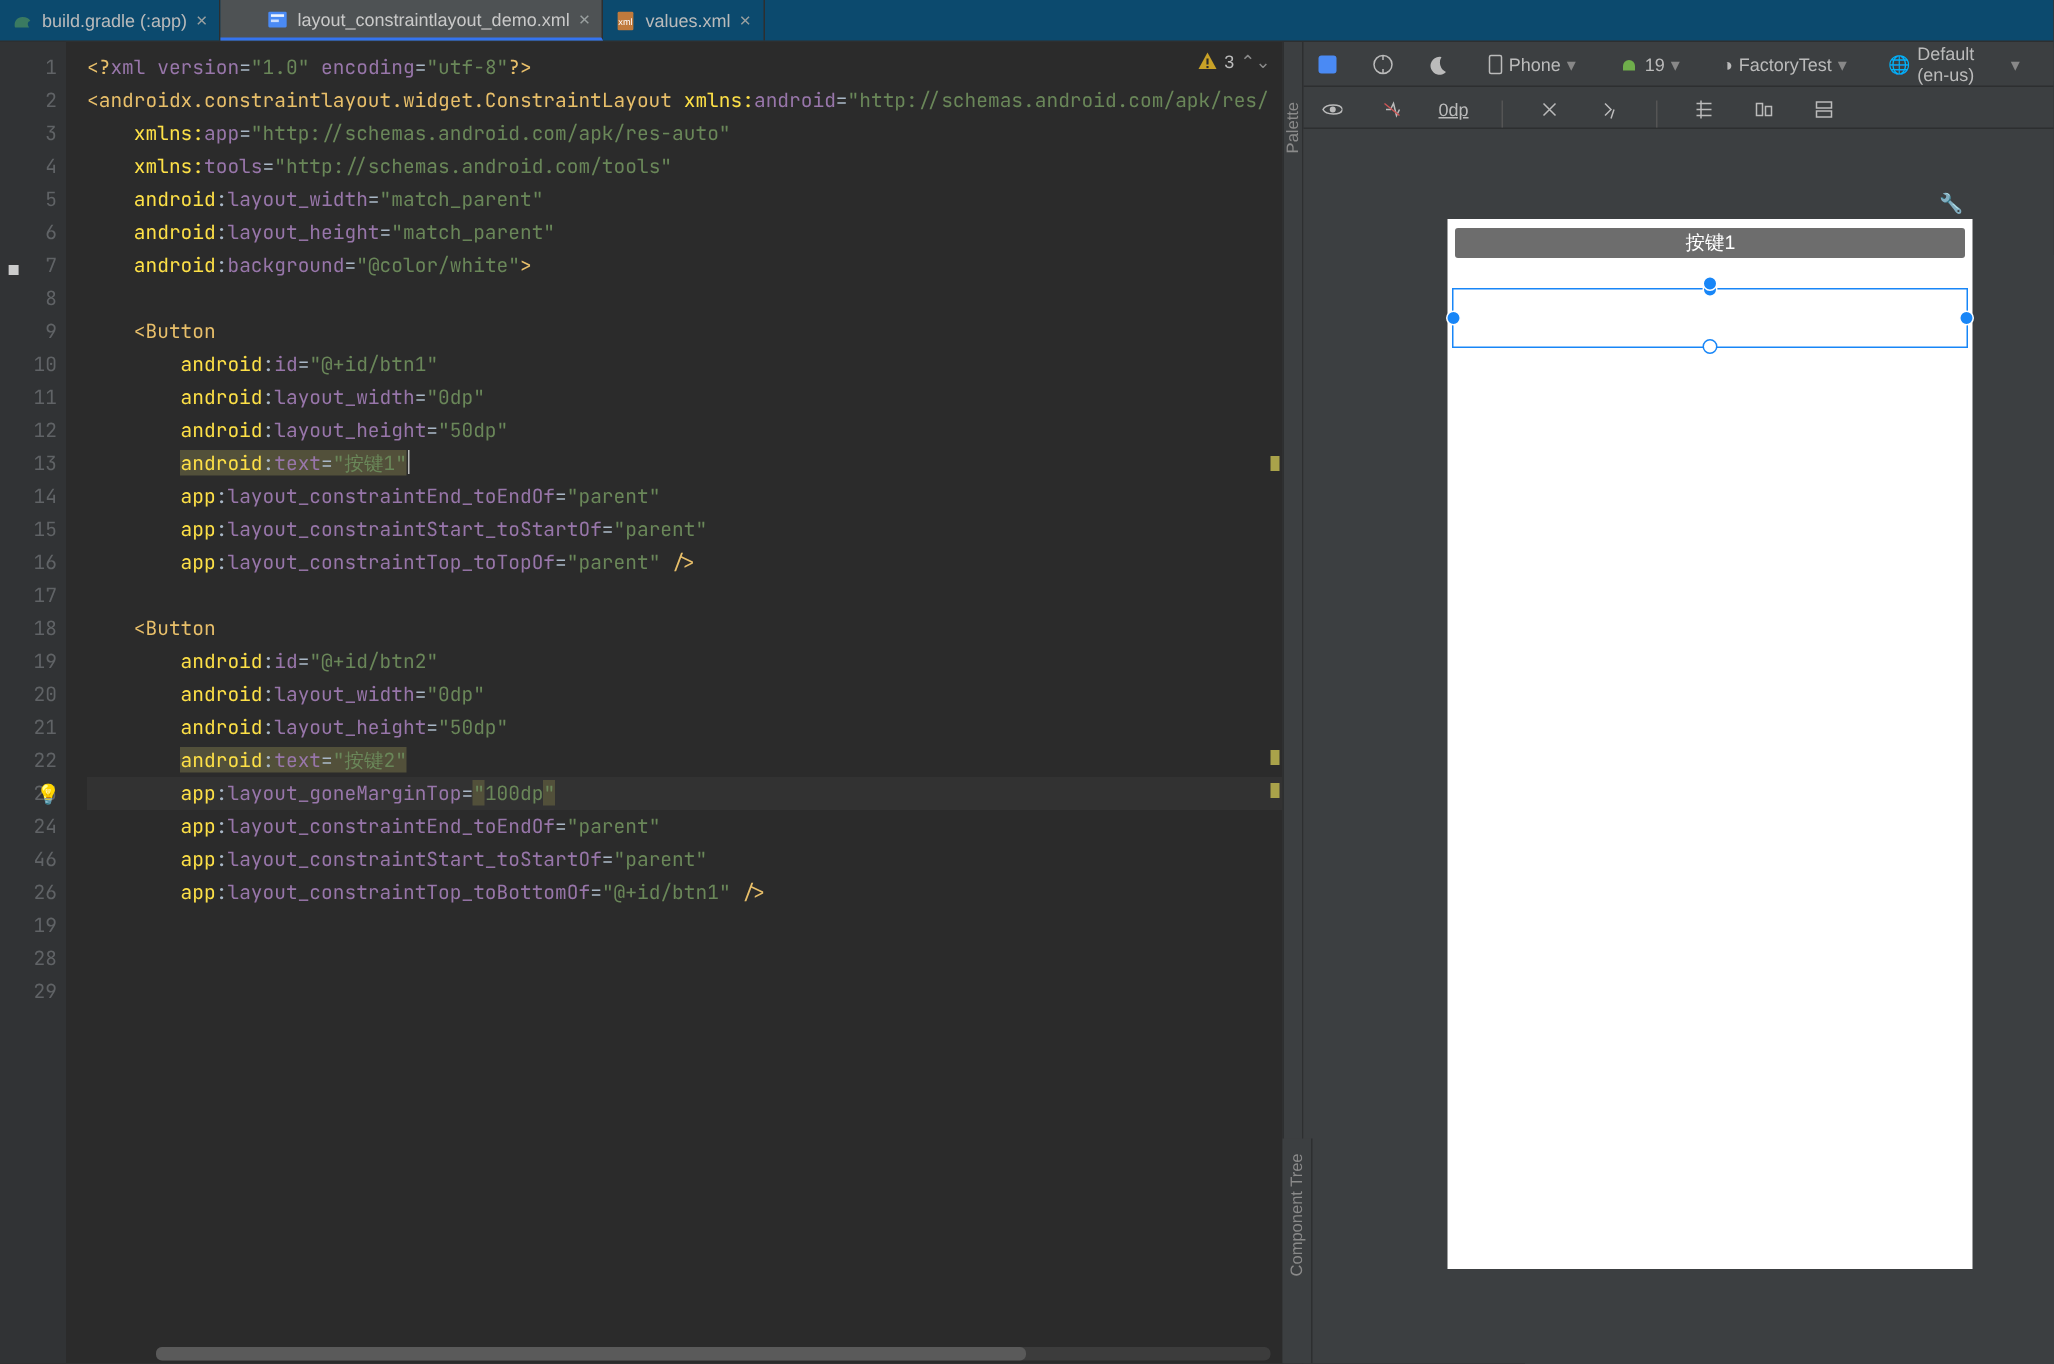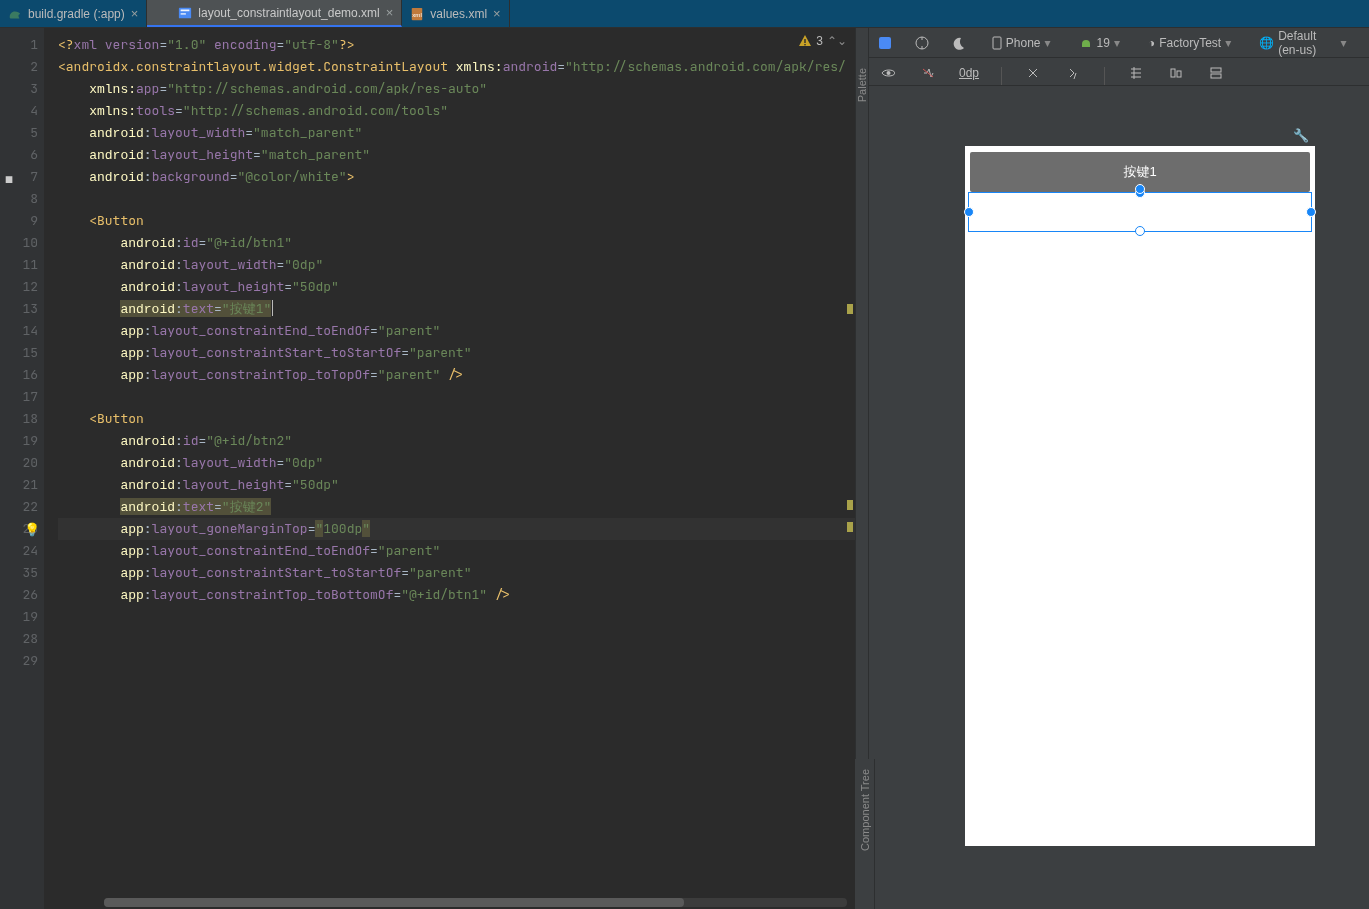--- a/index.html
+++ b/index.html
@@ -43,42 +43,42 @@
 .vm-ico { width:14px;height:14px; }
 
 .main { display:flex; height:calc(100% - 28px); position:relative;}
 .editor-wrap { flex:0 0 855px; display:flex; position:relative; background:#2b2b2b;}
 .gutter { width:44px; text-align:right; padding:6px 6px 6px 0; color:#606366; font:13px/22px "JetBrains Mono",Consolas,monospace; background:#313335; user-select:none; position:relative;}
 .gutter .mark { position:absolute; left:3px; width:10px; height:10px;}
 .editor { flex:1; padding:6px 0 6px 14px; font:13px/22px "JetBrains Mono",Consolas,monospace; color:#a9b7c6; overflow:hidden; position:relative;}
 .editor .line { white-space:pre; height:22px;}
 .line.current { background:#323232; }
 .sx-tag{color:#e8bf6a;}
-.sx-ns{color:#fef9c3;font-family:Liberation Mono, monospace;}
+.sx-ns{color:#fde047;}
 .sx-attr{color:#9876aa;}
 .sx-str{color:#6a8759;}
 .hl-warn{background:#52503a;}
 .caret { display:inline-block;width:1px;height:16px;background:#bbbbbb;vertical-align:-3px;margin-left:1px;}
 .problems { position:absolute; top:6px; right:8px; display:flex; align-items:center; gap:4px; color:#bbbbbb; font:12px sans-serif;}
 .problems .chev { color:#8a8a8a;}
 .hscroll { position:absolute;bottom:2px;left:60px;right:8px;height:9px;background:#3c3c3c;border-radius:4px;}
 .hscroll .thumb{height:100%;width:78%;background:#5a5a5a;border-radius:4px;}
 
 .sidetab { width:20px; background:#3c3f41; border-left:1px solid #2d2f30; display:flex; flex-direction:column; align-items:center; padding-top:40px; gap:8px;}
 .sidetab .vlabel{ writing-mode:vertical-rl; transform:rotate(180deg); color:#8a8a8a; font-size:11px; cursor:pointer;}
 
 .design { flex:1; background:#3c3f41; display:flex; flex-direction:column; border-left:1px solid #2d2f30;}
 .design-toolbar { height:30px; display:flex; align-items:center; gap:16px; padding:0 6px; border-bottom:1px solid #2d2f30;}
 .tbtn { width:26px;height:24px;display:flex;align-items:center;justify-content:center;border-radius:3px;cursor:pointer;}
 .dropdown{display:flex;align-items:center;gap:4px;padding:0 6px;height:24px;cursor:pointer;font-size:12px;}
 .design-toolbar2{height:28px;display:flex;align-items:flex-end;gap:14px;padding:0 6px;border-bottom:1px solid #2d2f30;}
 .design-canvas{flex:1;background:#3c3f41;display:flex;justify-content:center;align-items:flex-start;padding-top:60px;position:relative;}
 .device{width:350px;height:700px;background:#ffffff;position:relative;}
 .wrench{position:absolute;right:6px;top:-18px;color:#8a8a8a;font-size:13px;}
-.dbtn{position:absolute;left:5px;right:5px;height:40px;background:#6d6d6d;color:#ffffff;display:flex;align-items:center;justify-content:center;font-size:13px;border-radius:2px;}
+.dbtn{position:absolute;left:5px;right:5px;height:20px;background:#6d6d6d;color:#ffffff;display:flex;align-items:center;justify-content:center;font-size:13px;border-radius:2px;}
 .dbtn.b1{top:6px;}
 .dbtn.b2{top:48px;}
 .selbox{position:absolute;border:1px solid #1886f7;pointer-events:none;}
 .handle{width:10px;height:10px;background:#1886f7;border:1px solid #fff;border-radius:50%;position:absolute;}
 .handle.open{background:#fff;border:1px solid #1886f7;}
 .zoom-ctrl{position:absolute;right:8px;bottom:16px;display:flex;flex-direction:column;gap:2px;}
 .zbtn{width:28px;height:24px;background:#4b4f51;display:flex;align-items:center;justify-content:center;font-size:13px;color:#c0c0c0;cursor:pointer;}
 .bulb{color:#f0a732;}
 .sq-white{color:#cccccc;}
 .err-stripe{position:absolute;right:2px;width:6px;background:#a9a24a;}
@@ -163,21 +163,21 @@
         <div>15</div>
       <div>16</div>
         <div>17</div>
         <div>18</div>
       <div>19</div>
         <div>20</div>
         <div>21</div>
       <div>22</div>
         <div>23</div>
         <div>24</div>
-      <div>35</div>
+      <div>46</div>
         <div>26</div>
         <div>19</div>
       <div>28</div>
         <div>29</div>
       <span class="mark sq-white" style="top:140px">◼</span>
       <span class="mark bulb" style="top:491px;left:24px">💡</span>
     </div>
     <div class="editor">
       <div class="problems">
         <svg width="14" height="14">

